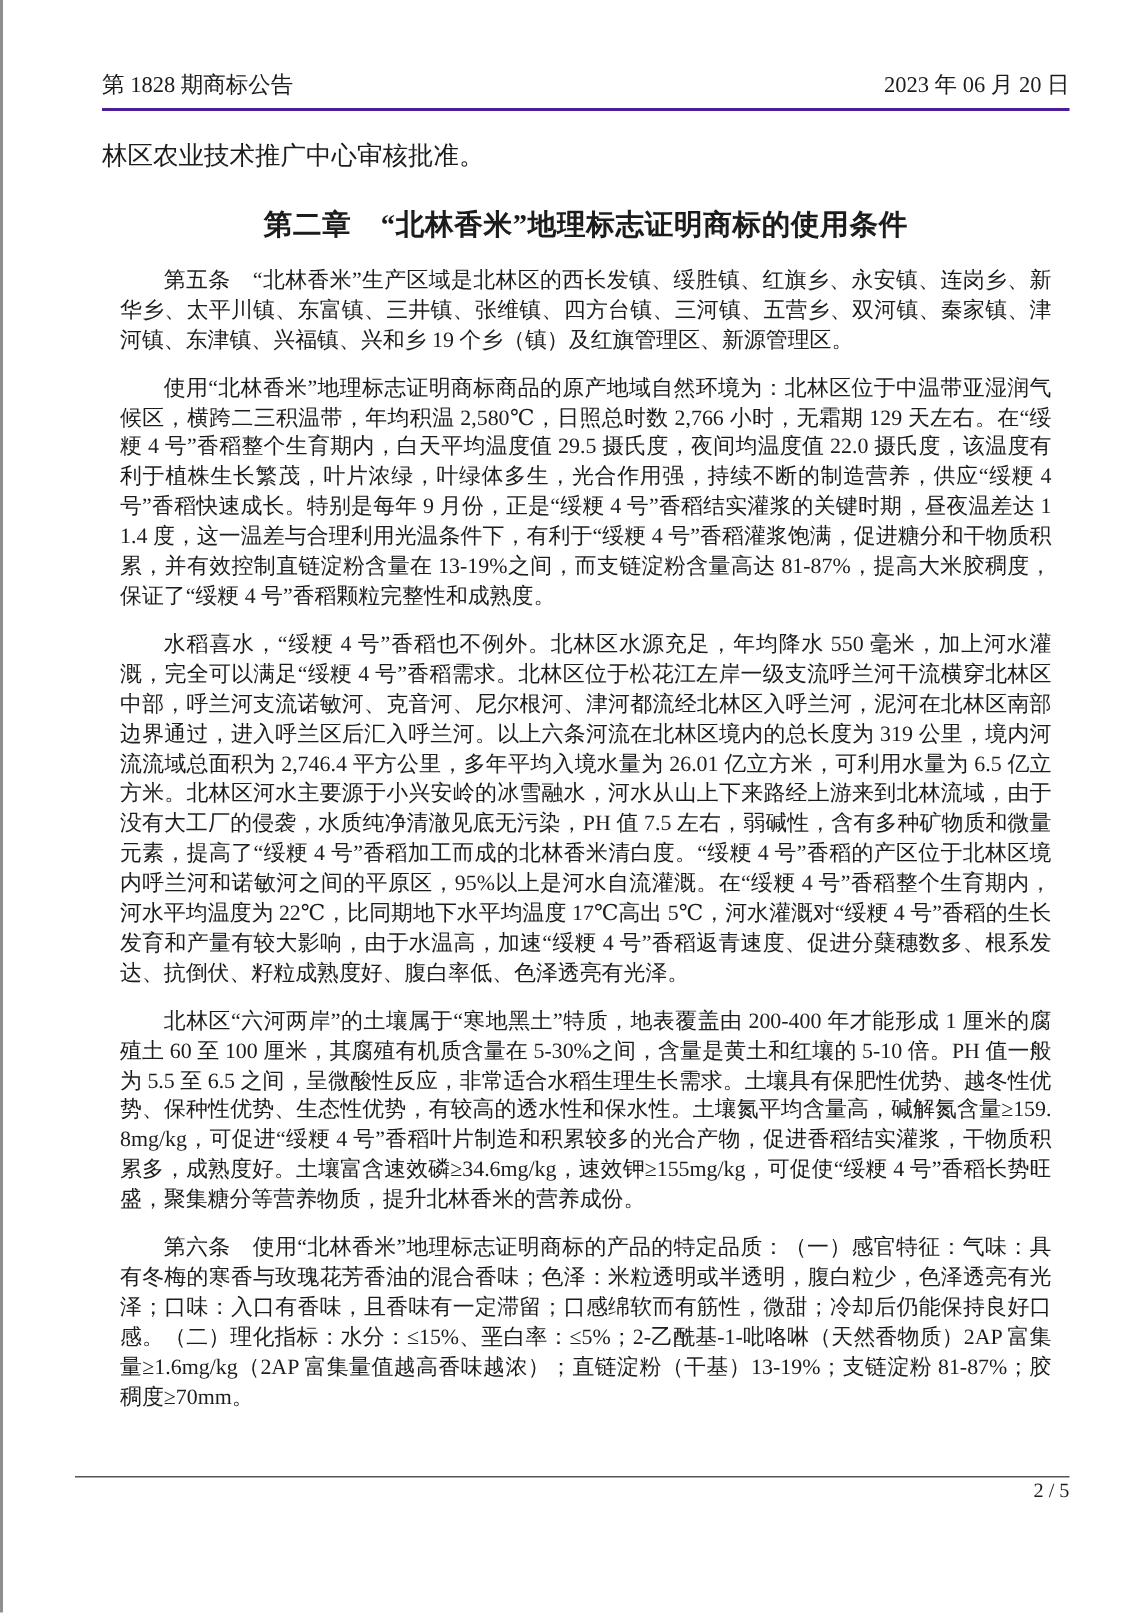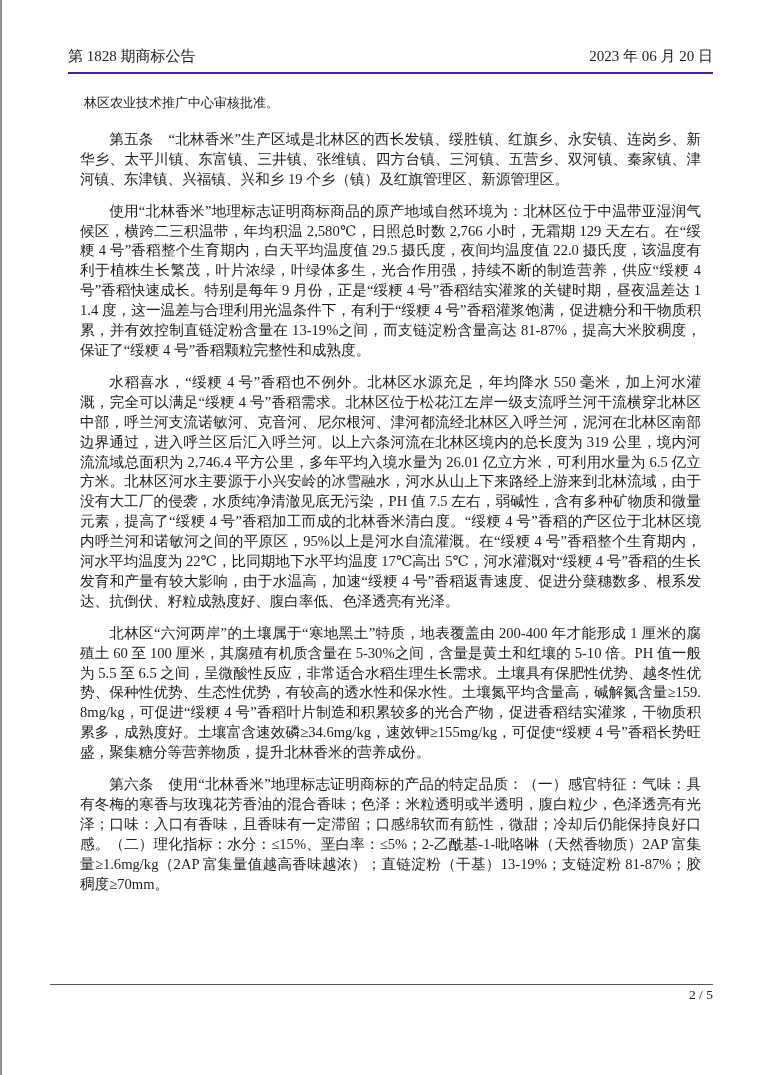--- a/index.html
+++ b/index.html
@@ -35,25 +35,24 @@
     align-items: baseline;
     padding-top: 47px;
     font-size: 15px;
     border-bottom: 2px solid #4c1d95;
     padding-bottom: 6px;
   }
   .doc-body {
     margin-top: 20px;
   }
   .intro-line {
-    font-size: 13px;
+    font-size: 17px;
     line-height: 19.9px;
-    margin: 16px;
+    margin: 0;
     text-align: justify;
-    font-family: Liberation Mono, monospace;
   }
   .chapter-title {
     font-size: 19px;
     font-weight: bold;
     text-align: center;
     margin: 23px 0 15px 0;
     letter-spacing: 0.5px;
   }
   .para {
     font-size: 14.6px;
@@ -87,20 +86,21 @@
 <div class="content">
 
   <div class="doc-header">
     <span>第 1828 期商标公告</span>
     <span>2023 年 06 月 20 日</span>
   </div>
 
   <div class="doc-body">
     <p class="intro-line">林区农业技术推广中心审核批准。</p>
 
+    <div class="chapter-title">第二章　“北林香米”地理标志证明商标的使用条件</div>
 
     <p class="para">第五条　“北林香米”生产区域是北林区的西长发镇、绥胜镇、红旗乡、永安镇、连岗乡、新华乡、太平川镇、东富镇、三井镇、张维镇、四方台镇、三河镇、五营乡、双河镇、秦家镇、津河镇、东津镇、兴福镇、兴和乡 19 个乡（镇）及红旗管理区、新源管理区。</p>
     <p class="para">使用“北林香米”地理标志证明商标商品的原产地域自然环境为：北林区位于中温带亚湿润气候区，横跨二三积温带，年均积温 2,580℃，日照总时数 2,766 小时，无霜期 129 天左右。在“绥粳 4 号”香稻整个生育期内，白天平均温度值 29.5 摄氏度，夜间均温度值 22.0 摄氏度，该温度有利于植株生长繁茂，叶片浓绿，叶绿体多生，光合作用强，持续不断的制造营养，供应“绥粳 4 号”香稻快速成长。特别是每年 9 月份，正是“绥粳 4 号”香稻结实灌浆的关键时期，昼夜温差达 11.4 度，这一温差与合理利用光温条件下，有利于“绥粳 4 号”香稻灌浆饱满，促进糖分和干物质积累，并有效控制直链淀粉含量在 13-19%之间，而支链淀粉含量高达 81-87%，提高大米胶稠度，保证了“绥粳 4 号”香稻颗粒完整性和成熟度。</p>
     <p class="para">水稻喜水，“绥粳 4 号”香稻也不例外。北林区水源充足，年均降水 550 毫米，加上河水灌溉，完全可以满足“绥粳 4 号”香稻需求。北林区位于松花江左岸一级支流呼兰河干流横穿北林区中部，呼兰河支流诺敏河、克音河、尼尔根河、津河都流经北林区入呼兰河，泥河在北林区南部边界通过，进入呼兰区后汇入呼兰河。以上六条河流在北林区境内的总长度为 319 公里，境内河流流域总面积为 2,746.4 平方公里，多年平均入境水量为 26.01 亿立方米，可利用水量为 6.5 亿立方米。北林区河水主要源于小兴安岭的冰雪融水，河水从山上下来路经上游来到北林流域，由于没有大工厂的侵袭，水质纯净清澈见底无污染，PH 值 7.5 左右，弱碱性，含有多种矿物质和微量元素，提高了“绥粳 4 号”香稻加工而成的北林香米清白度。“绥粳 4 号”香稻的产区位于北林区境内呼兰河和诺敏河之间的平原区，95%以上是河水自流灌溉。在“绥粳 4 号”香稻整个生育期内，河水平均温度为 22℃，比同期地下水平均温度 17℃高出 5℃，河水灌溉对“绥粳 4 号”香稻的生长发育和产量有较大影响，由于水温高，加速“绥粳 4 号”香稻返青速度、促进分蘖穗数多、根系发达、抗倒伏、籽粒成熟度好、腹白率低、色泽透亮有光泽。</p>
     <p class="para">北林区“六河两岸”的土壤属于“寒地黑土”特质，地表覆盖由 200-400 年才能形成 1 厘米的腐殖土 60 至 100 厘米，其腐殖有机质含量在 5-30%之间，含量是黄土和红壤的 5-10 倍。PH 值一般为 5.5 至 6.5 之间，呈微酸性反应，非常适合水稻生理生长需求。土壤具有保肥性优势、越冬性优势、保种性优势、生态性优势，有较高的透水性和保水性。土壤氮平均含量高，碱解氮含量≥159.8mg/kg，可促进“绥粳 4 号”香稻叶片制造和积累较多的光合产物，促进香稻结实灌浆，干物质积累多，成熟度好。土壤富含速效磷≥34.6mg/kg，速效钾≥155mg/kg，可促使“绥粳 4 号”香稻长势旺盛，聚集糖分等营养物质，提升北林香米的营养成份。</p>
     <p class="para">第六条　使用“北林香米”地理标志证明商标的产品的特定品质：（一）感官特征：气味：具有冬梅的寒香与玫瑰花芳香油的混合香味；色泽：米粒透明或半透明，腹白粒少，色泽透亮有光泽；口味：入口有香味，且香味有一定滞留；口感绵软而有筋性，微甜；冷却后仍能保持良好口感。（二）理化指标：水分：≤15%、垩白率：≤5%；2-乙酰基-1-吡咯啉（天然香物质）2AP 富集量≥1.6mg/kg（2AP 富集量值越高香味越浓）；直链淀粉（干基）13-19%；支链淀粉 81-87%；胶稠度≥70mm。</p>
   </div>
 
 </div>
 

